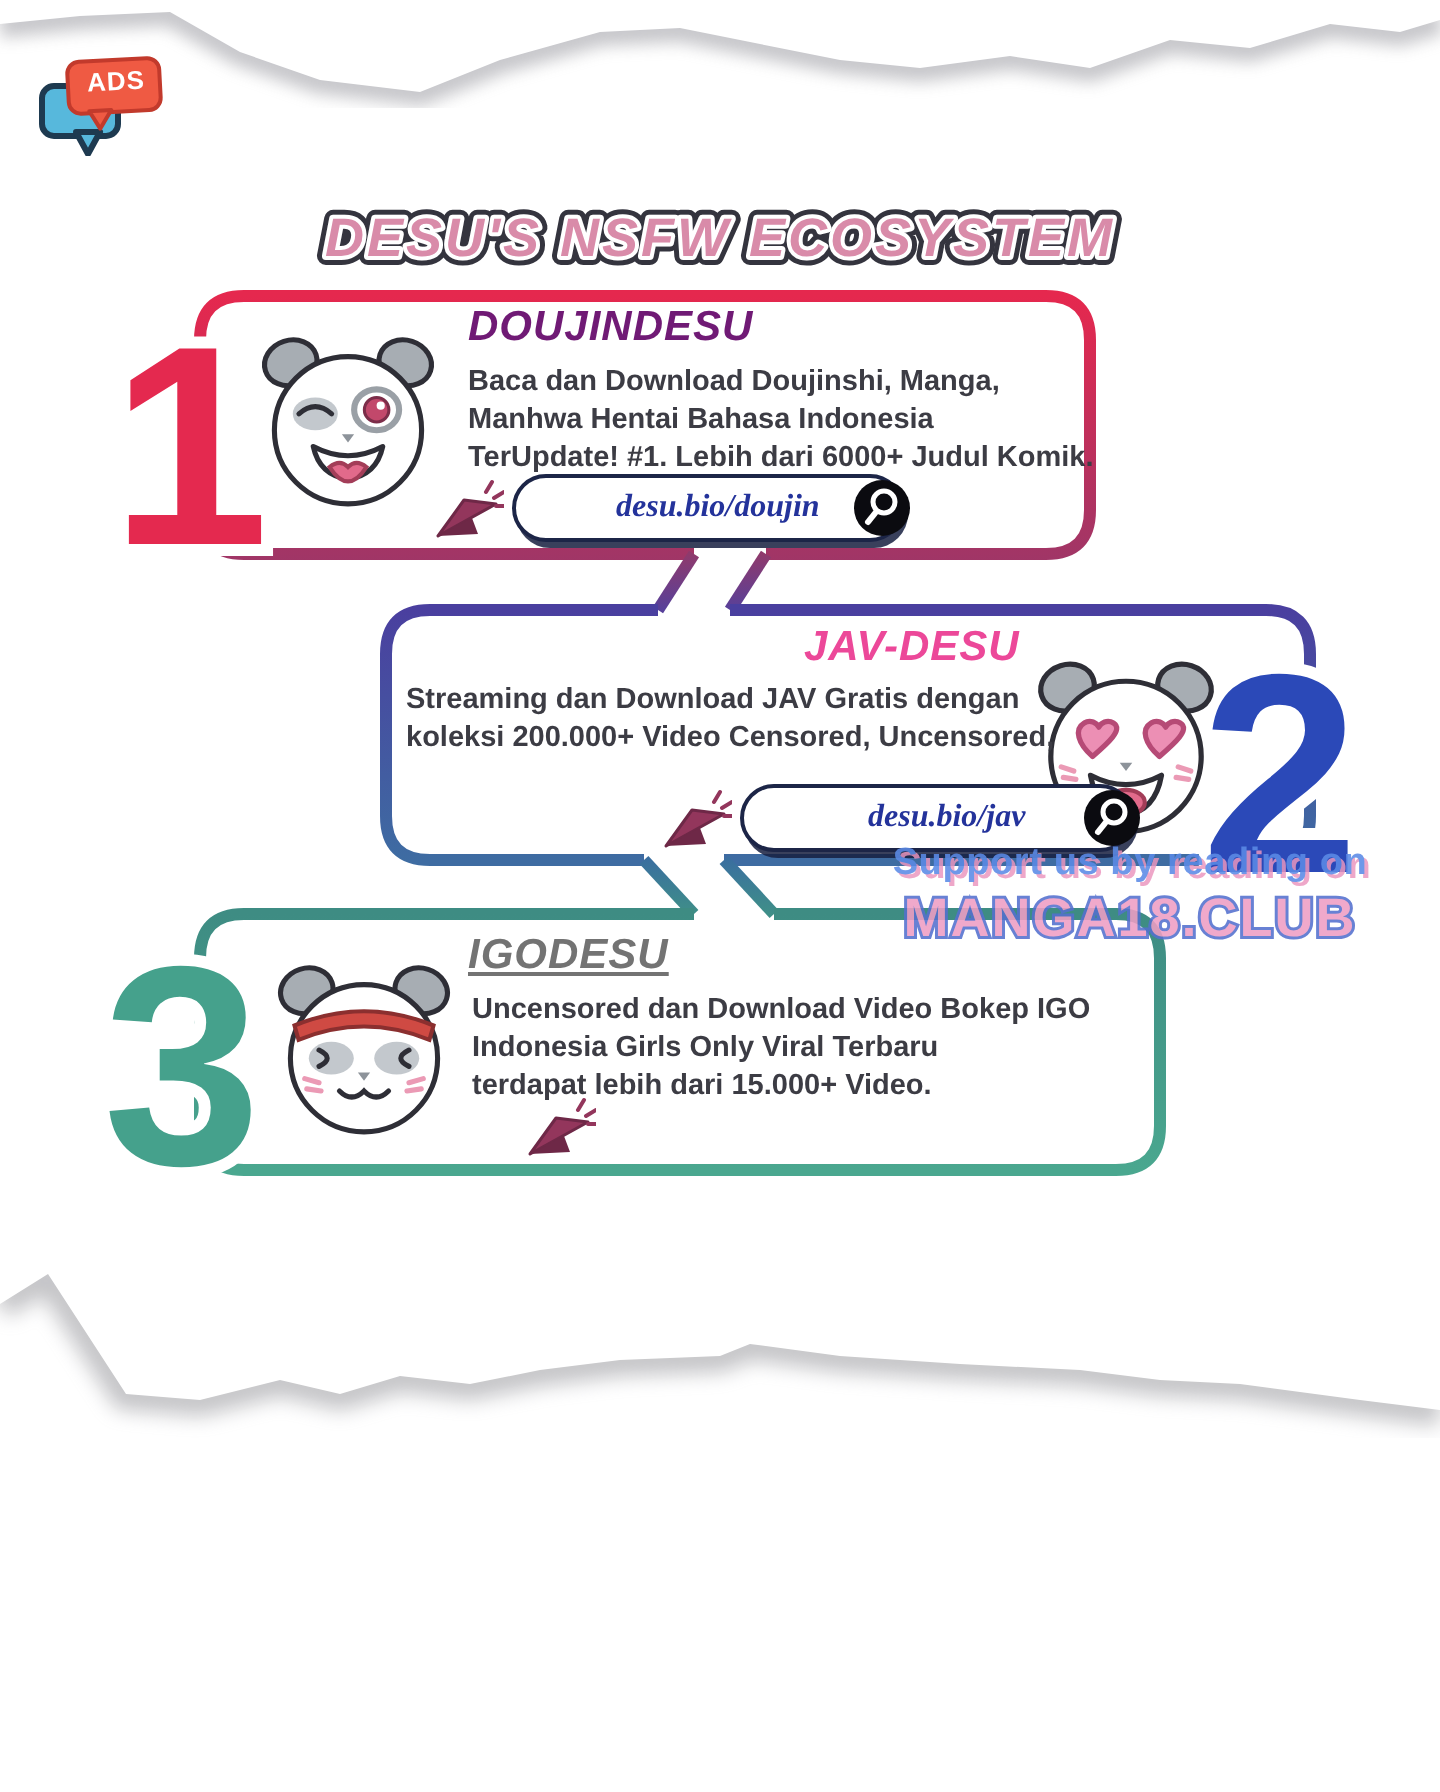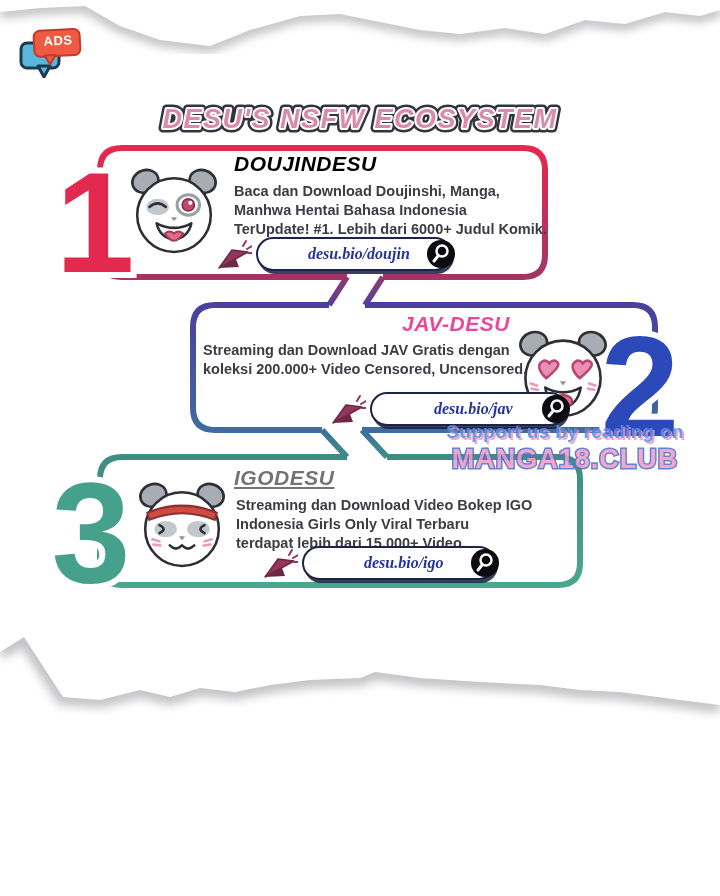--- a/index.html
+++ b/index.html
@@ -4,21 +4,21 @@
 <style>
   html,body{margin:0;padding:0;background:#ffffff;}
   #canvas{position:relative;width:720px;height:896px;background:#ffffff;overflow:hidden;
           font-family:"Liberation Sans",sans-serif;}
   .abs{position:absolute;}
   .card{position:absolute;inset:0;pointer-events:none;}
   .card *{pointer-events:none;}
   .card .linkpill{pointer-events:auto;}
 
   .card-title{position:absolute;font-style:italic;font-weight:800;font-size:21px;letter-spacing:.5px;}
-  .card-title.c1{color:#000000;}
+  .card-title.c1{color:#701a75;}
   .card-title.c2{color:#ec4899;}
   .card-title.c3{color:#737373;text-decoration:underline;}
 
   .card-line{position:absolute;color:#3c3c44;font-weight:700;font-size:14.5px;line-height:19px;white-space:nowrap;}
 
   .linkrow{position:absolute;display:flex;align-items:flex-start;}
   .linkpill{position:relative;height:30px;background:#ffffff;border:2px solid #1c2547;border-radius:17px;
             box-shadow:2px 3px 0 rgba(22,30,64,.85);display:flex;align-items:center;
             padding:0 40px 0 14px;margin-left:4px;cursor:pointer;}
   .linkpill .url{font-family:"Liberation Serif",serif;font-style:italic;font-weight:700;
@@ -183,40 +183,30 @@
       <ellipse cx="61" cy="50" rx="11" ry="8" fill="#c3c8cd"></ellipse>
       <path d="M23,46 Q31,50 23,54" fill="none" stroke="#2e2e36" stroke-width="2.5" stroke-linecap="round"></path>
       <path d="M67,46 Q59,50 67,54" fill="none" stroke="#2e2e36" stroke-width="2.5" stroke-linecap="round"></path>
       <path d="M42,57 L48,57 L45,61 Z" fill="#8d939a"></path>
       <path d="M33,66 Q39,72 45,66 Q51,72 57,66" fill="none" stroke="#2e2e36" stroke-width="2.5" stroke-linecap="round"></path>
       <path d="M16,60 L23,62 M17,65 L24,66" stroke="#eb9ab5" stroke-width="2.5" stroke-linecap="round"></path>
       <path d="M67,62 L74,60 M66,66 L73,65" stroke="#eb9ab5" stroke-width="2.5" stroke-linecap="round"></path>
     </svg>
 
     <div class="card-title c3 abs" style="left:234px;top:466px;z-index:3">IGODESU</div>
-    <div class="card-line" style="left:236px;top:496px;z-index:3">Streaming dan Download Video Bokep IGO</div>
+    <div class="card-line" style="left:236px;top:496px;z-index:3">Uncensored dan Download Video Bokep IGO</div>
     <div class="card-line" style="left:236px;top:515px;z-index:3">Indonesia Girls Only Viral Terbaru</div>
     <div class="card-line" style="left:236px;top:534px;z-index:3">terdapat lebih dari 15.000+ Video.</div>
 
     <div class="linkrow" style="left:262px;top:546px;z-index:4">
       <svg width="36" height="36" viewBox="0 0 36 36">
         <path d="M3,31 L32,15 L16,13 Z" fill="#93365c" stroke="#6e2847" stroke-width="1.5" stroke-linejoin="round"></path>
         <path d="M3,31 L20,22 L23,30 Z" fill="#6e2847"></path>
         <path d="M27,9 L30,4 M31,12 L36,9 M32,16 L37,16" stroke="#93365c" stroke-width="2" stroke-linecap="round"></path>
       </svg>
-      <div class="linkpill" style="padding-left:24px;padding-right:50px;">
-        <span class="url">desu.bio/igo</span>
-        <span class="magwrap">
-          <svg width="30" height="30" viewBox="0 0 30 30">
-            <circle cx="15" cy="15" r="14" fill="#0b0b10"></circle>
-            <circle cx="16" cy="12" r="5.5" fill="none" stroke="#ffffff" stroke-width="2.5"></circle>
-            <path d="M12,17 L8,22" stroke="#ffffff" stroke-width="3" stroke-linecap="round"></path>
-          </svg>
-        </span>
-      </div>
     </div>
   </div>
 
   <div class="watermark">
     <div class="wm1">Support us by reading on</div>
     <div class="wm2">MANGA18.CLUB</div>
   </div>
 
   <svg class="abs" style="left:0;top:0;z-index:50" width="720" height="64" viewBox="0 0 720 64">
     <defs>

